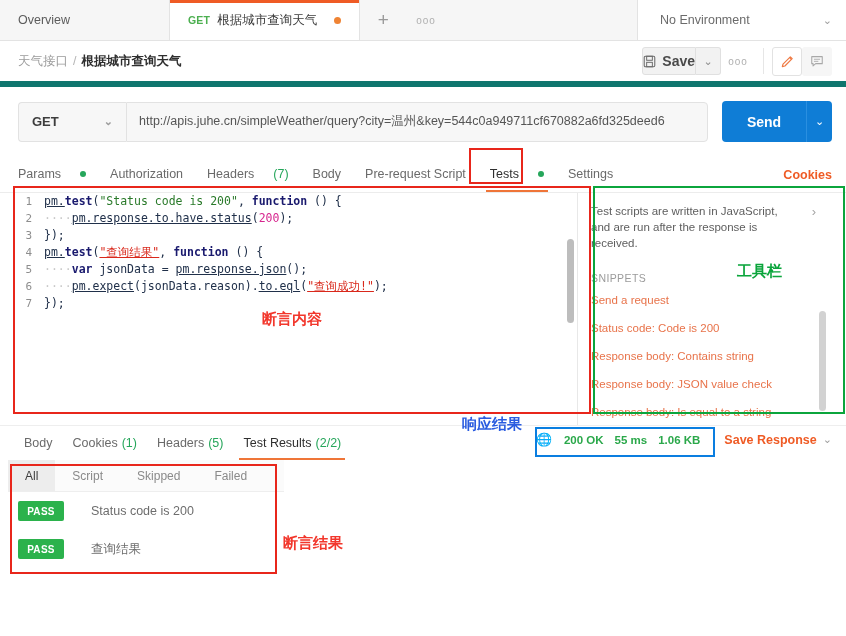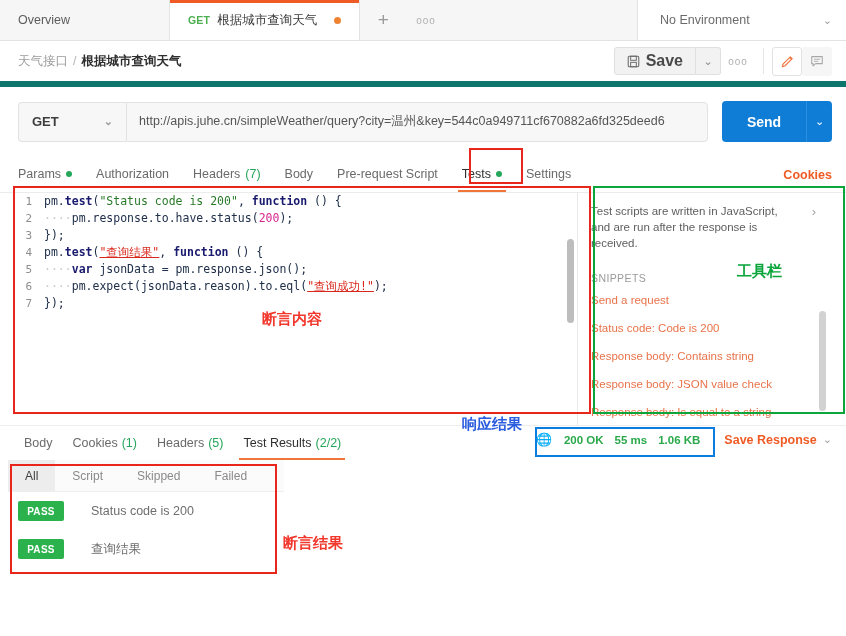--- a/index.html
+++ b/index.html
@@ -59,23 +59,23 @@
   .crumbrow {
     display: flex; align-items: center; height: 46px;
     padding: 0 14px 0 18px; border-bottom: 6px solid #0f766e; background: #fff;
   }
   .crumb { font-size: 12.5px; color: #9b9b9b; }
   .crumb-sep { font-size: 12.5px; color: #b5b5b5; margin: 0 5px; }
   .crumb-current { font-size: 12.5px; color: #2f2f2f; font-weight: bold; }
   .crumbrow-right { margin-left: auto; display: flex; align-items: center; gap: 0; }
   .btn-save {
     display: flex; align-items: center; gap: 6px;
-    height: 28px; padding: 0 12px; background: #f2f2f2;
+    height: 28px; padding: 0 0; background: #f2f2f2;
     border: 1px solid #e0e0e0; border-radius: 3px 0 0 3px;
-    font-size: 16px; color: #4a4a4a; font-weight: bold;
+    font-size: 14px; color: #4a4a4a; font-weight: bold;
   }
   .btn-save-caret {
     display: flex; align-items: center; justify-content: center;
     width: 25px; height: 28px; background: #f2f2f2;
     border: 1px solid #e0e0e0; border-left: 0; border-radius: 0 3px 3px 0;
     color: #8d8d8d; font-size: 11px;
   }
   .icon-dots {
     display: flex; align-items: center; justify-content: center;
     width: 34px; height: 28px; color: #b0b0b0; font-size: 10px; letter-spacing: 1px;
@@ -113,21 +113,21 @@
     border-left: 1px solid #2a8fe0; border-radius: 0 4px 4px 0; font-size: 11px;
   }
 
   
   .reqtabs {
     display: flex; align-items: flex-end; gap: 0;
     padding: 0 14px 0 18px; height: 37px;
     border-bottom: 1px solid #ececec; position: relative;
   }
   .rtab {
-    display: flex; align-items: center; gap: 5px;
+    display: flex; align-items: center; gap: 19px;
     height: 36px; padding: 0 12px; font-size: 12.5px; color: #6a6a6a;
     position: relative;
   }
   .rtab:first-child { padding-left: 0; }
   .rtab.active { color: #2f2f2f; }
   .rtab.active::after {
     content: ""; position: absolute; left: 8px; right: 8px; bottom: 0;
     height: 2px; background: #ef7538;
   }
   .rtab .gdot { width: 6px; height: 6px; border-radius: 50%; background: #26a65b; }
@@ -150,21 +150,21 @@
   .ln {
     width: 44px; text-align: right; padding-right: 12px;
     color: #8d8d8d; font-size: 11px; user-select: none;
   }
   .code { white-space: pre; color: #20304a; }
   .k { color: #1a1a6e; font-weight: bold; }
   .str { color: #2a7a2a; }
   .str-cn { color: #d9281b; text-decoration: underline; }
   .num { color: #d6258e; }
   .ind { color: #c9c9c9; }
-  .pm { color: #20304a; }
+  .pm { color: #20304a; text-decoration: underline; }
   .editor-scroll {
     position: absolute; right: 4px; top: 46px; width: 7px; height: 84px;
     background: #bdbdbd; border-radius: 4px;
   }
   .editor-sep { position: absolute; right: 0; top: 0; bottom: 0; width: 1px; background: #e8e8e8; }
 
   .snippets {
     width: 252px; height: 232px; padding: 10px 12px 0 13px;
     background: #fff; position: relative; overflow: hidden;
   }
@@ -207,27 +207,27 @@
   .save-resp-caret { color: #9d9d9d; font-size: 11px; margin-left: 6px; }
 
   
   .results { width: 276px; margin-left: 8px; }
   .res-filters { display: flex; height: 32px; background: #fbfbfb; border-bottom: 1px solid #eee; }
   .res-filter {
     display: flex; align-items: center; justify-content: center;
     padding: 0 17px; font-size: 12px; color: #8a8a8a;
   }
   .res-filter.active { background: #ededed; color: #3d3d3d; }
-  .res-row { display: flex; align-items: center; gap: 27px; padding: 9px 0 9px 10px; text-align: center; }
+  .res-row { display: flex; align-items: center; gap: 19px; padding: 9px 0 9px 10px; text-align: center; }
   .pass-badge {
     display: flex; align-items: center; justify-content: center;
     width: 46px; height: 20px; background: #2bb24c; color: #fff;
     font-size: 10px; font-weight: bold; border-radius: 2px; letter-spacing: .3px;
   }
-  .res-name { font-size: 12.5px; color: #6d6d6d; }
+  .res-name { font-size: 12.5px; color: #6d6d6d; margin-left: 8px; }
 
   
   .ann { position: absolute; pointer-events: none; }
   .ann-box { border: 2px solid #e8261b; }
   .ann-box-green { border: 2px solid #0ba53c; }
   .ann-box-blue { border: 2px solid #0a7ee0; }
   .ann-text { font-size: 15px; font-weight: bold; white-space: nowrap; }
   .ann-red { color: #f2372c; }
   .ann-green { color: #0ba53c; }
   .ann-blue { color: #2a5ce0; }

